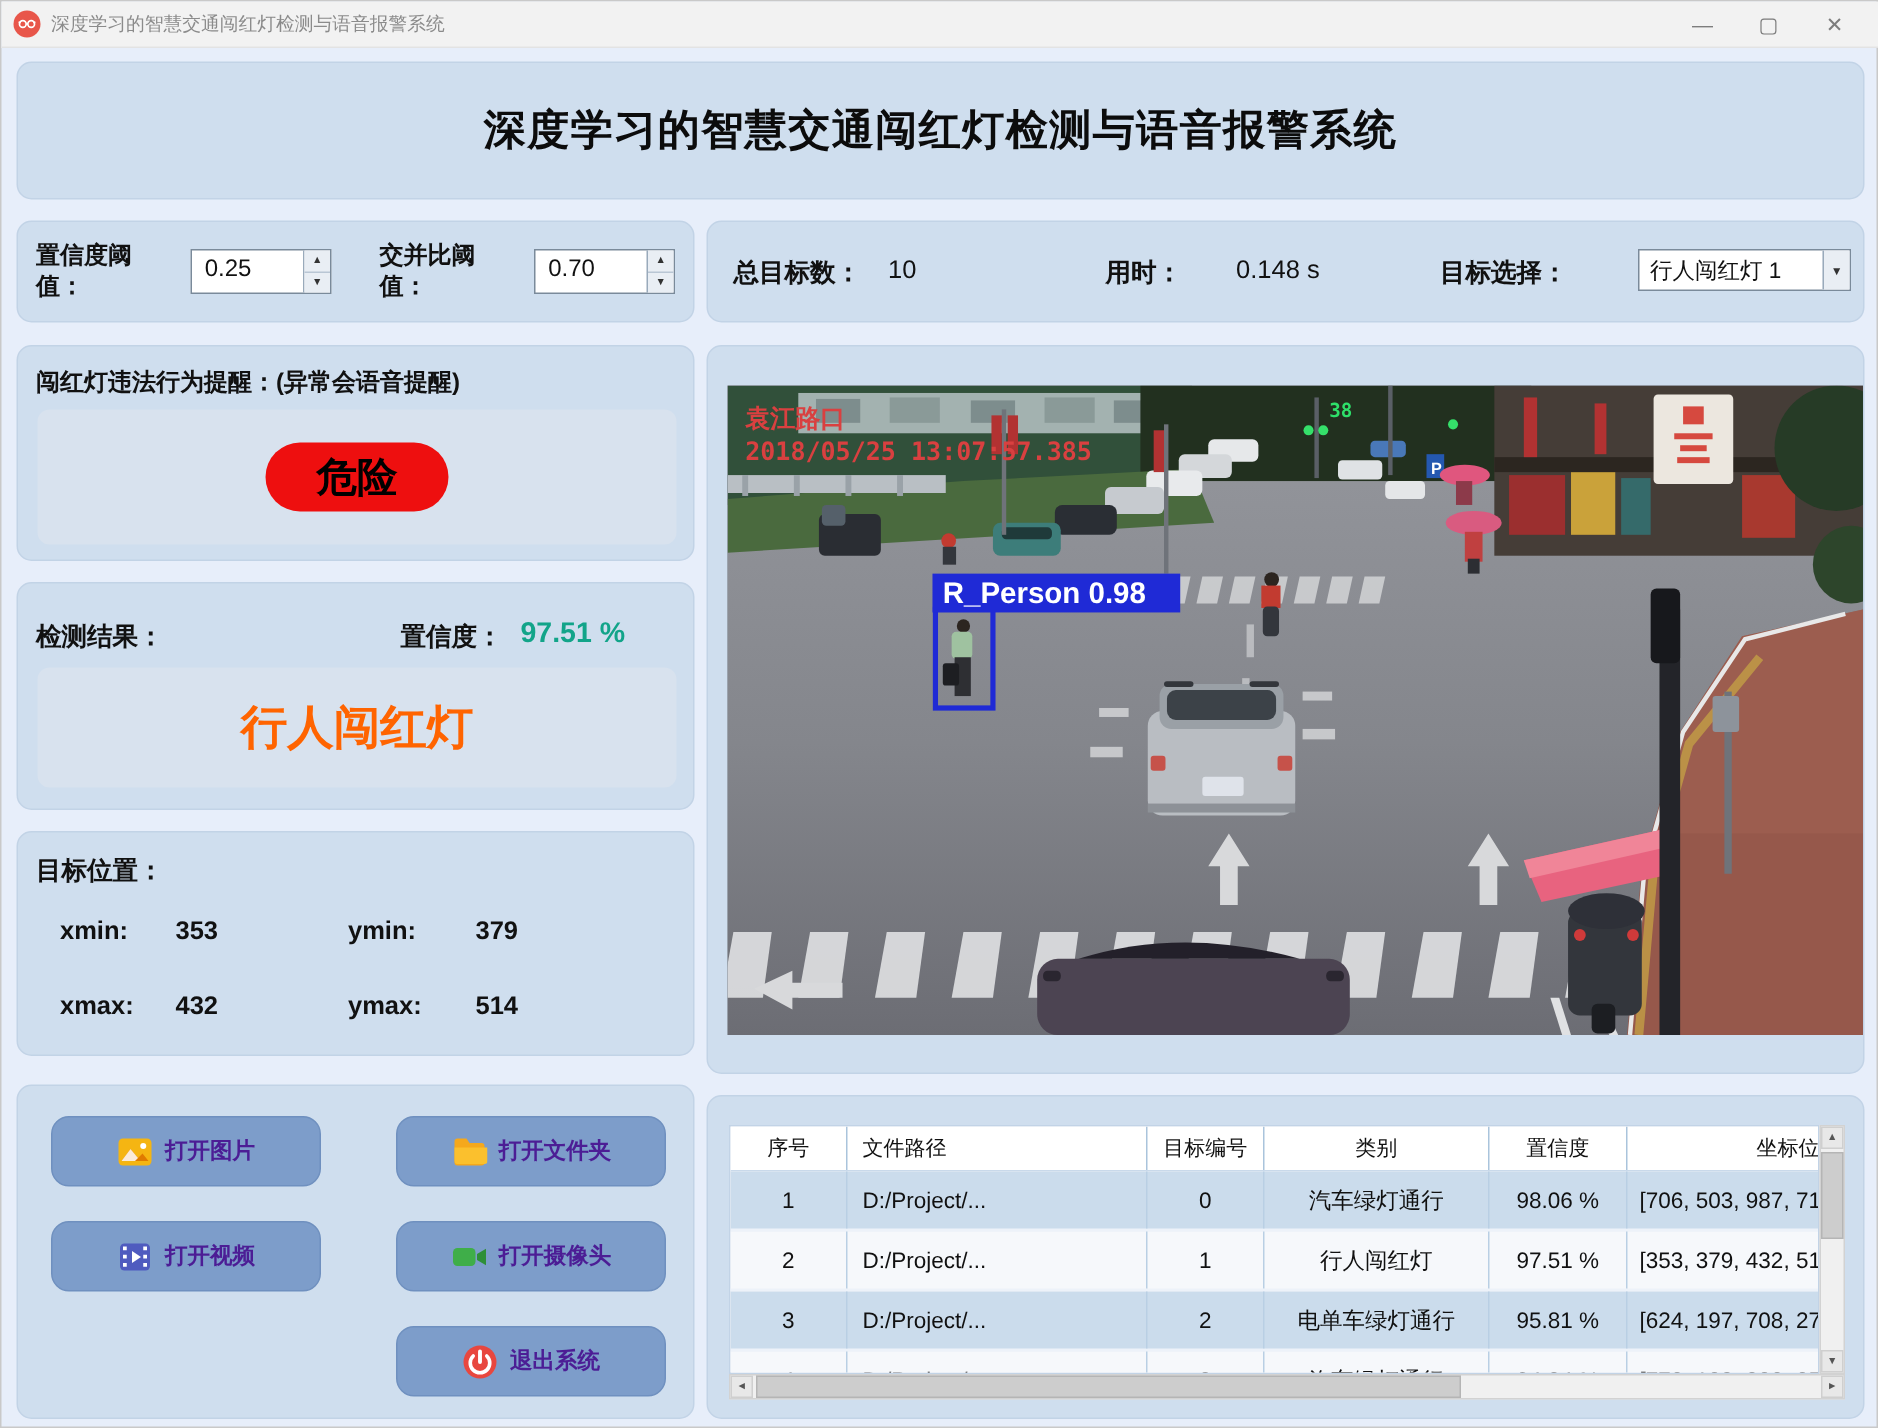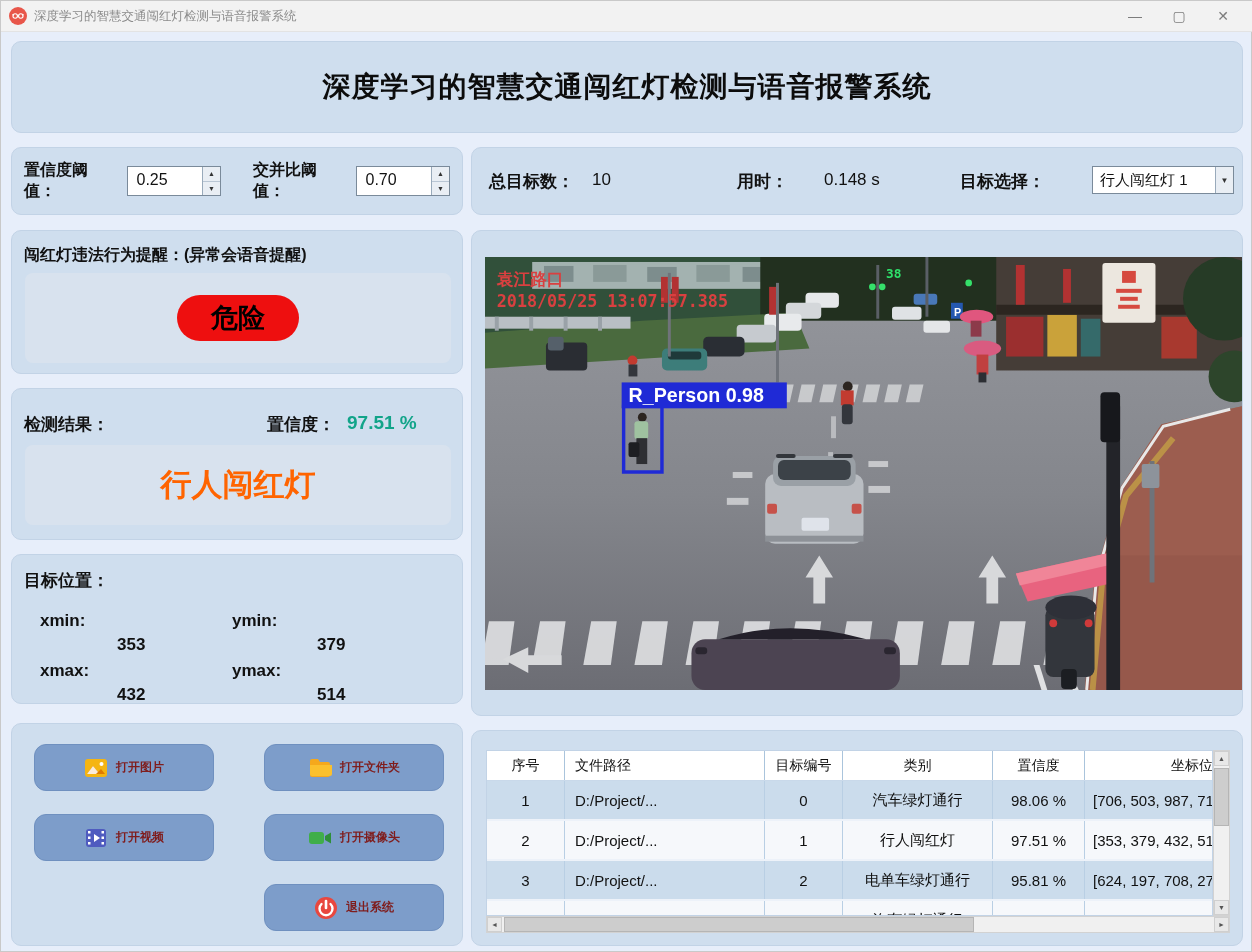--- a/index.html
+++ b/index.html
@@ -49,26 +49,26 @@
   .result-panel { left:10px; top:387px; width:452px; height:152px; }
   .result-panel .lab { position:absolute; top:24px; font-size:17px; font-weight:bold; color:#111; }
   .conf-val { position:absolute; left:335px; top:23px; font-size:19px; font-weight:bold; color:#12a489; }
   .result-box { left:13px; top:56px; width:426px; height:80px; display:flex; align-items:center; justify-content:center; }
   .result-class { font-size:31px; font-weight:bold; color:#ff6400; }
 
   
   .pos-panel { left:10px; top:553px; width:452px; height:150px; }
   .pos-title { position:absolute; left:12px; top:14px; font-size:17px; font-weight:bold; color:#111; }
   .pos-panel .plab { position:absolute; font-size:17px; font-weight:bold; color:#111; }
-  .pos-panel .pval { position:absolute; font-size:17px; font-weight:bold; color:#111;margin-top:24px; }
+  .pos-panel .pval { position:absolute; font-size:17px; font-weight:bold; color:#111; }
 
   
   .btns-panel { left:10px; top:722px; width:452px; height:223px; }
   .act-btn { position:absolute; width:180px; height:47px; background:#7d9dca; border:1px solid #6f90bf; border-radius:12px; display:flex; align-items:center; justify-content:center; gap:8px; cursor:default; }
-  .act-btn .lbl { font-size:12px; font-weight:bold; color:#7f1d1d; }
+  .act-btn .lbl { font-size:15px; font-weight:bold; color:#4c1d95; }
   .act-btn svg { width:24px; height:24px; flex:0 0 auto; }
 
   
   .viewer-panel { left:470px; top:229px; width:772px; height:486px; }
   .viewer-img { position:absolute; left:13px; top:26px; width:757px; height:433px; background:#6f7077; overflow:hidden; }
   .viewer-img svg { display:block; width:100%; height:100%; }
 
   
   .table-panel { left:470px; top:729px; width:772px; height:216px;padding-left:40px; }
   .t-viewport { position:absolute; left:14px; top:19px; width:727px; height:166px; background:#fff; overflow:hidden; border:1px solid #c2d3e6; }

